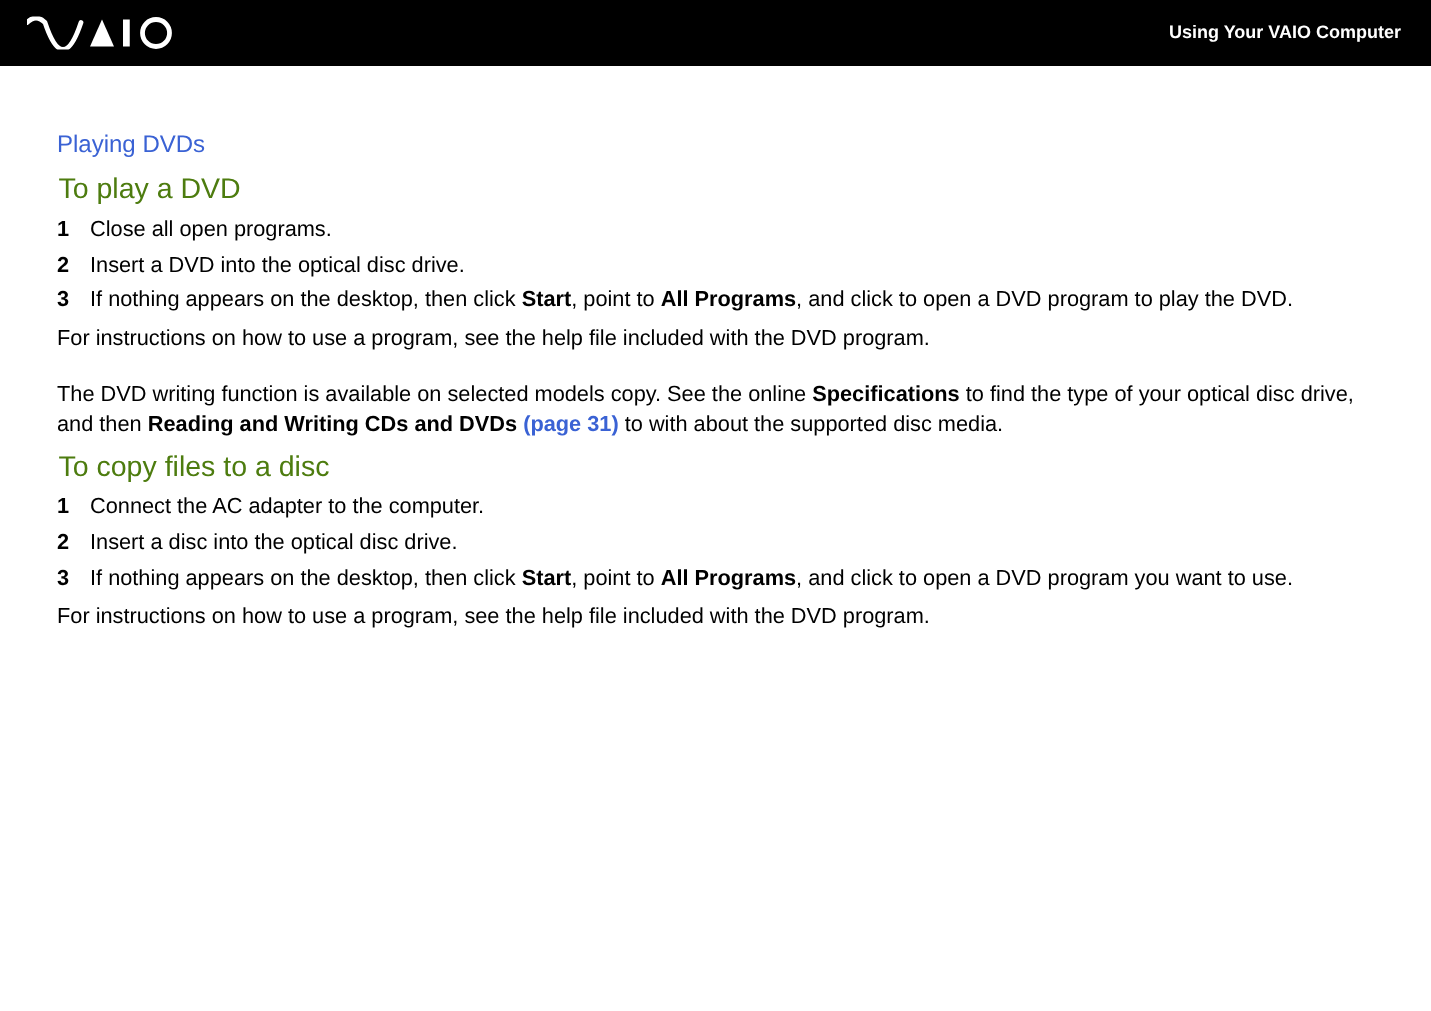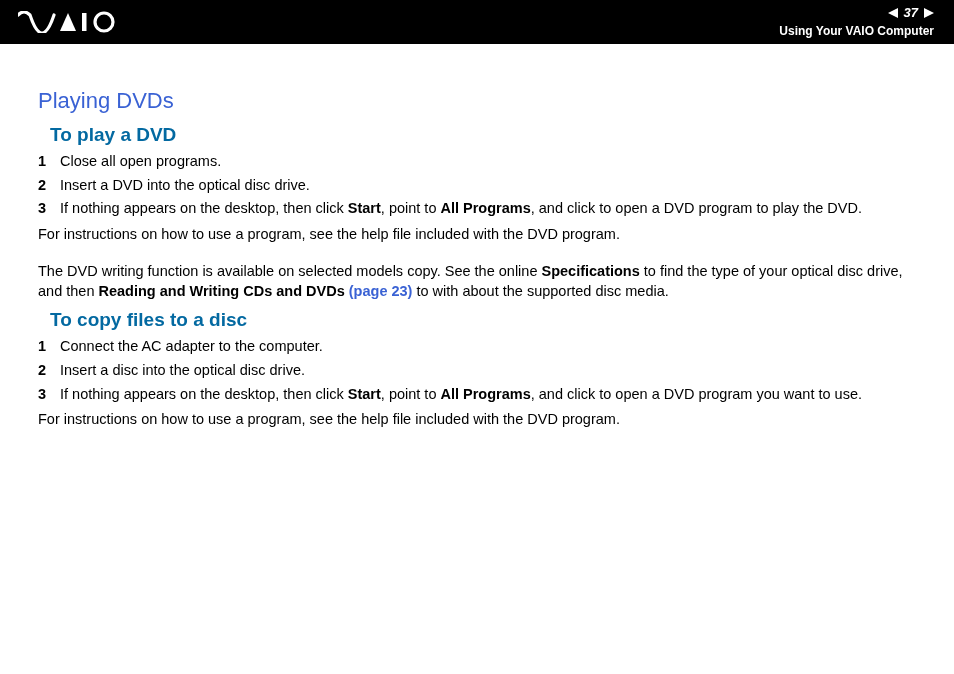--- a/index.html
+++ b/index.html
@@ -58,29 +58,29 @@
   }
   .section-label {
     font-weight: bold;
     margin-left: 29px;
   }
   .content {
     padding: 44px 34px 0 38px;
   }
   .h1 {
     color: #3a62d4;
-    font-size: 22px;
+    font-size: 16px;
     font-weight: normal;
     margin-bottom: 10px;
   }
   .h2 {
-    color: #0369a1;
+    color: #4d7c0f;
     font-size: 19px;
-    font-weight: bold;
-    margin: 6px 0 6px 12px;
+    font-weight: normal;
+    margin: 6px 0 6px 1px;
   }
   .para {
     font-size: 14.5px;
     line-height: 1.35;
     margin-bottom: 8px;
   }
   .steps {
     margin-bottom: 6px;
   }
   .step {
@@ -105,25 +105,20 @@
 <div class="header">
   <div class="logo">
     <svg width="110" height="22" viewBox="0 0 110 22">
       <path d="M 0 4 Q 6 -2 12 4 Q 18 22 24 22 Q 30 22 36 4" stroke="#fff" stroke-width="3.2" fill="none" stroke-linecap="round"></path>
       <path d="M 42 20 L 50 2 L 58 20 Z" fill="#fff"></path>
       <rect x="64" y="2" width="4.5" height="18" fill="#fff"></rect>
       <circle cx="86" cy="11" r="9" stroke="#fff" stroke-width="3.2" fill="none"></circle>
     </svg>
   </div>
   <div class="header-right">
-    <div class="pagenav">
-      <span class="arrow arrow-left"></span>
-      <span class="pagenum">37</span>
-      <span class="arrow arrow-right"></span>
-    </div>
     <div class="section-label">Using Your VAIO Computer</div>
   </div>
 </div>
 
 <div class="content">
 
   <div class="h1">Playing DVDs</div>
   <div class="h2">To play a DVD</div>
 
   <div class="steps">
@@ -138,21 +133,21 @@
     <div class="step">
       <div class="num">3</div>
       <div class="txt"><span>If nothing appears on the desktop, then click </span><span class="bold">Start</span><span>, point to </span><span class="bold">All Programs</span><span>, and click to open a DVD program to play the DVD.</span></div>
     </div>
   </div>
 
   <div class="para">For instructions on how to use a program, see the help file included with the DVD program.</div>
 
   <div class="section2">
 
-    <div class="para"><span>The DVD writing function is available on selected models copy. See the online </span><span class="bold">Specifications</span><span> to find the type of your optical disc drive, and then </span><span class="bold">Reading and Writing CDs and DVDs</span><span class="link"> (page 23)</span><span> to with about the supported disc media.</span></div>
+    <div class="para"><span>The DVD writing function is available on selected models copy. See the online </span><span class="bold">Specifications</span><span> to find the type of your optical disc drive, and then </span><span class="bold">Reading and Writing CDs and DVDs</span><span class="link"> (page 31)</span><span> to with about the supported disc media.</span></div>
 
     <div class="h2">To copy files to a disc</div>
 
     <div class="steps">
       <div class="step">
         <div class="num">1</div>
         <div class="txt">Connect the AC adapter to the computer.</div>
       </div>
       <div class="step">
         <div class="num">2</div>

